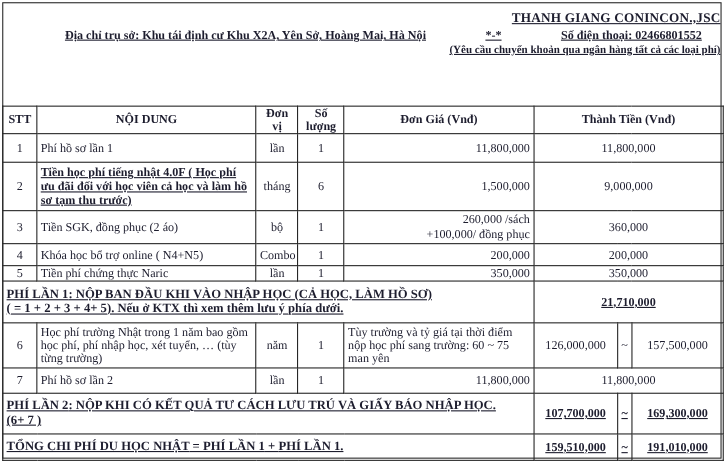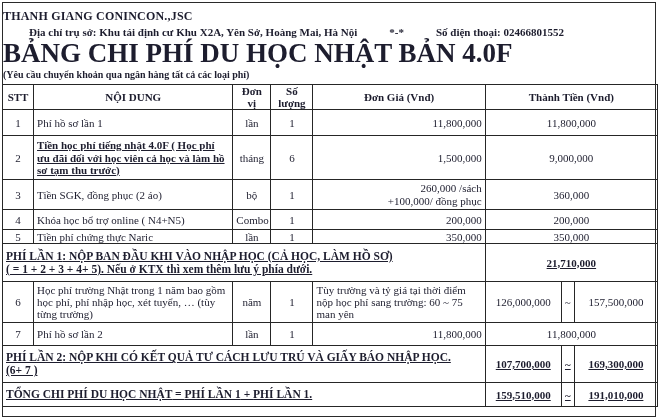--- a/index.html
+++ b/index.html
@@ -1,46 +1,45 @@
 <!DOCTYPE html>
 <html><head>
 <meta charset="utf-8">
 <style>
   * { margin:0; padding:0; box-sizing:border-box; }
   html,body { width:660px; height:419px; background:#fff; }
   body { font-family:"Liberation Serif","DejaVu Serif",serif; color:#1d1d2e; position:relative; }
   .sheet { position:absolute; left:2px; top:2px; width:654px; height:415px; border:1px solid #2a2a2a; background:#fff; }
-  .hdr { text-align:left; }
+  .hdr { text-align:right;text-decoration:underline; }
   .company { font-size:12px; font-weight:bold; padding-top:6px; letter-spacing:.2px; }
   .addr-line { font-size:11px; font-weight:bold; margin-top:2px; }
-  .addr-line span { margin:0 6px;padding-left:20px; }
+  .addr-line span { margin:0 17px;padding-left:20px; }
   .doc-title { font-size:27px; font-weight:bold; margin-top:1px; line-height:1.05; }
   .subtitle { font-size:10px; font-weight:bold; margin-top:2px; }
-  table { position:absolute; top:81px; left:-1px; width:656px; border-collapse:collapse; table-layout:fixed; font-size:11px; color:#1d1d2e; }
+  table { position:absolute; top:93px; left:-1px; width:656px; border-collapse:collapse; table-layout:fixed; font-size:11px; color:#1d1d2e; }
   td, th { border:1px solid #262626; padding:0 3px; vertical-align:middle; line-height:1.12; overflow:hidden; }
   th { font-weight:bold; text-align:center; font-size:11px; line-height:1.1; }
   .c { text-align:center; }
   .r { text-align:right; }
   .l { text-align:left; }
   .b { font-weight:bold;text-decoration:underline; }
   .u { text-decoration:underline; }
   .preline { white-space:pre-line; }
   tr.h25{height:25px} tr.h26{height:26px} tr.h44{height:44px} tr.h30{height:30px}
   tr.h20{height:20px} tr.h14{height:14px} tr.h38{height:38px} tr.h41{height:41px}
   tr.h23{height:23px} tr.h37{height:37px} tr.h24{height:24px}
   .feecell { font-size:11.5px;margin-top:20px; }
 </style>
 </head>
 <body>
 
 <div class="sheet">
   <div class="hdr">
     <div class="company">THANH GIANG CONINCON.,JSC</div>
     <div class="addr-line"><span>Địa chỉ trụ sở: Khu tái định cư Khu X2A, Yên Sở, Hoàng Mai, Hà Nội</span><span>*-*</span><span>Số điện thoại: 02466801552</span></div>
-    <div class="doc-title">BẢNG CHI PHÍ DU HỌC NHẬT BẢN 4.0F</div>
     <div class="subtitle">(Yêu cầu chuyển khoản qua ngân hàng tất cả các loại phí)</div>
   </div>
 
   <table>
     <colgroup>
       <col style="width:31px">
         <col style="width:199px">
         <col style="width:38px">
         <col style="width:42px">
       <col style="width:172px">

